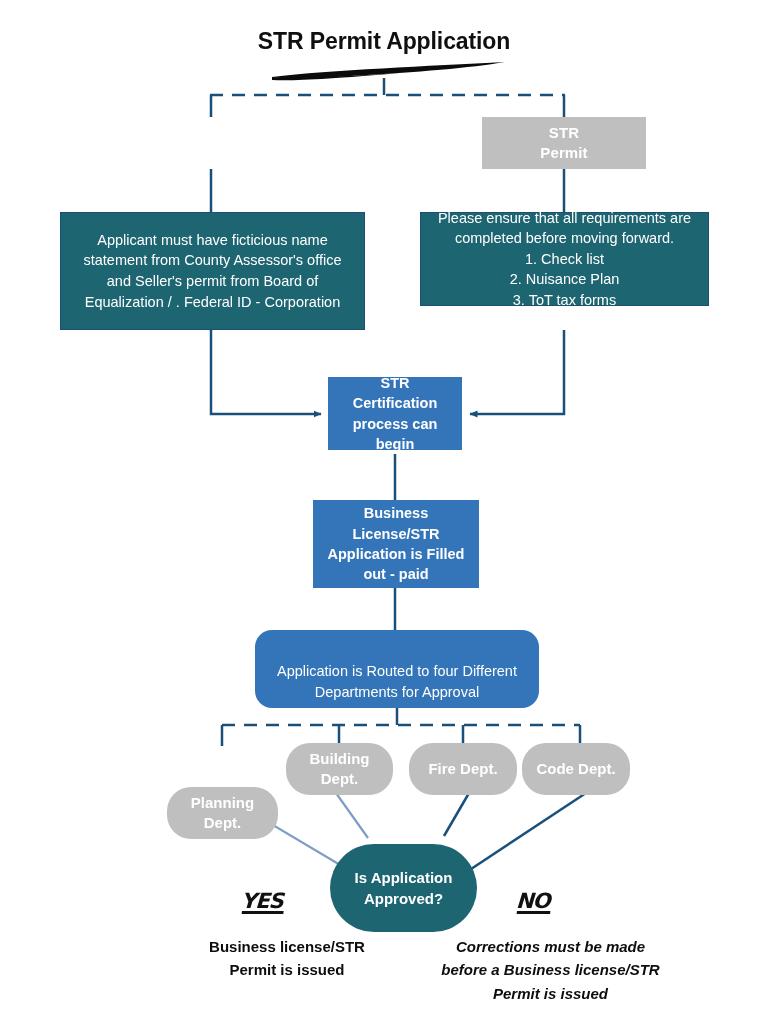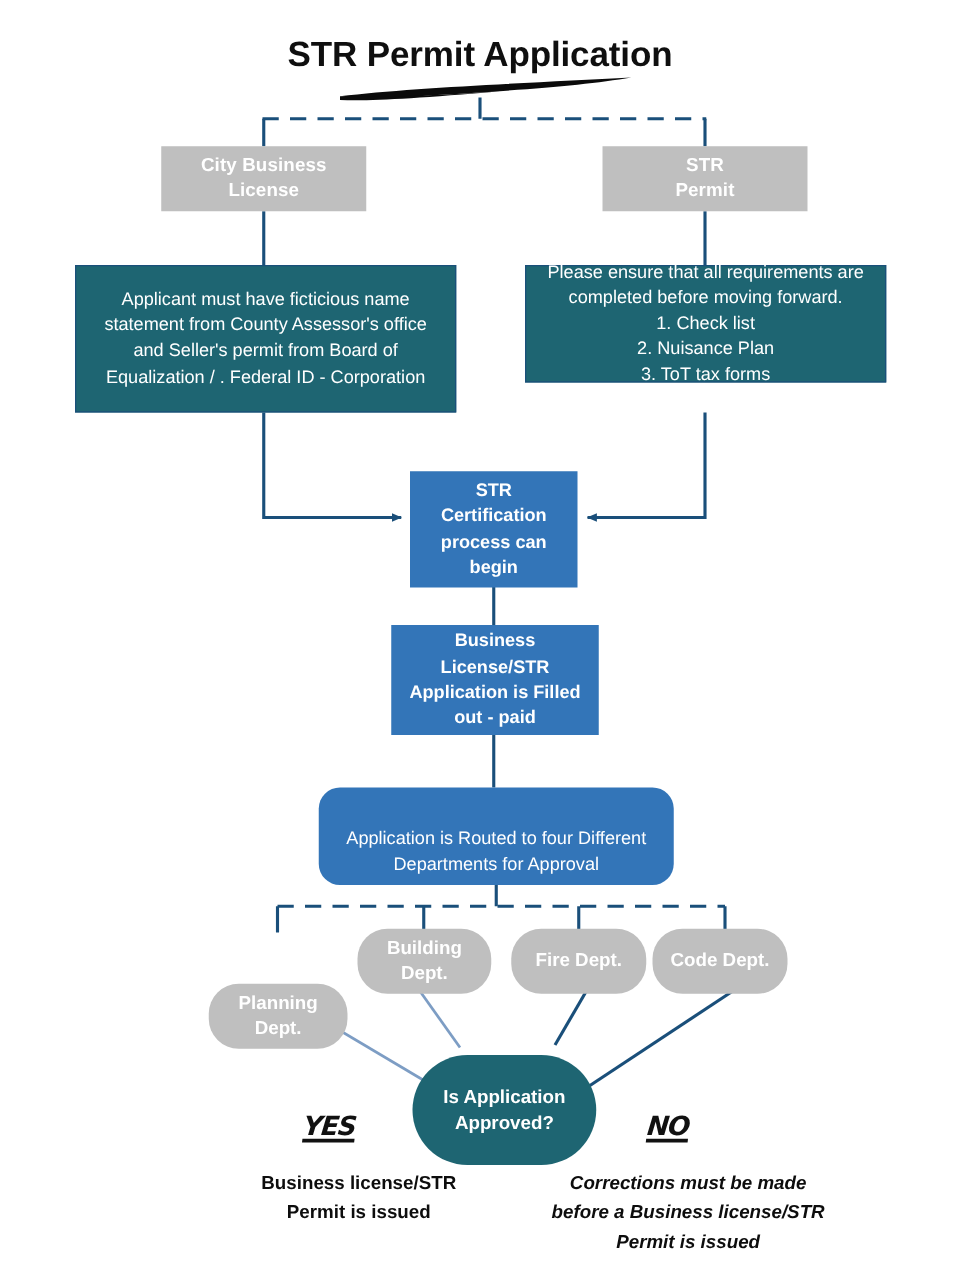--- a/index.html
+++ b/index.html
@@ -88,21 +88,21 @@
     font-size: 15px;
     line-height: 1.4;
   }
 
   .page-title {
     position: absolute;
     left: 0;
     top: 28px;
     width: 768px;
     text-align: center;
-    font-size: 28px;
+    font-size: 23px;
     font-weight: bold;
     color: #0f0f0f;
     letter-spacing: -0.1px;
   }
 
   .outcome {
     position: absolute;
     text-align: center;
     color: #0d0d0d;
     font-weight: bold;
@@ -168,42 +168,38 @@
     <line x1="580" y1="725" x2="580" y2="746" stroke="#1a4f7a" stroke-width="2.5"></line>
 
     <line x1="219" y1="793" x2="352" y2="872" stroke="#7d9dc4" stroke-width="2.2"></line>
     <line x1="336" y1="793" x2="368" y2="838" stroke="#7d9dc4" stroke-width="2.2"></line>
     <line x1="469" y1="793" x2="444" y2="836" stroke="#1a4f7a" stroke-width="2.5"></line>
     <line x1="586" y1="793" x2="462" y2="875" stroke="#1a4f7a" stroke-width="2.5"></line>
   </svg>
 
   <div class="page-title">STR Permit Application</div>
 
-  <div class="node node-gray" style="left:129px; top:117px; width:164px; height:52px;">
-    <span style="white-space: pre-line;">City Business
-License</span>
-  </div>
 
   <div class="node node-teal" style="left:60px; top:212px; width:305px; height:118px;">
     <span>Applicant must have ficticious name statement from County Assessor's office and Seller's permit from Board of Equalization / . Federal ID - Corporation</span>
   </div>
 
   <div class="node node-gray" style="left:482px; top:117px; width:164px; height:52px;">
     <span style="white-space: pre-line;">STR
 Permit</span>
   </div>
 
   <div class="node node-teal" style="left:420px; top:212px; width:289px; height:94px;">
     <span style="white-space: pre-line;">Please ensure that all requirements are completed before moving forward.
 1. Check list
 2. Nuisance Plan
 3. ToT tax forms</span>
   </div>
 
-  <div class="node node-blue bold" style="left:328px; top:377px; width:134px; height:93px;">
+  <div class="node node-blue bold" style="left:328px; top:377px; width:134px; height:73px;">
     <span style="white-space: pre-line;">STR Certification
 process can begin</span>
   </div>
 
   <div class="node node-blue bold" style="left:313px; top:500px; width:166px; height:88px;">
     <span style="white-space: pre-line;">Business License/STR
 Application is Filled
 out - paid</span>
   </div>
 

